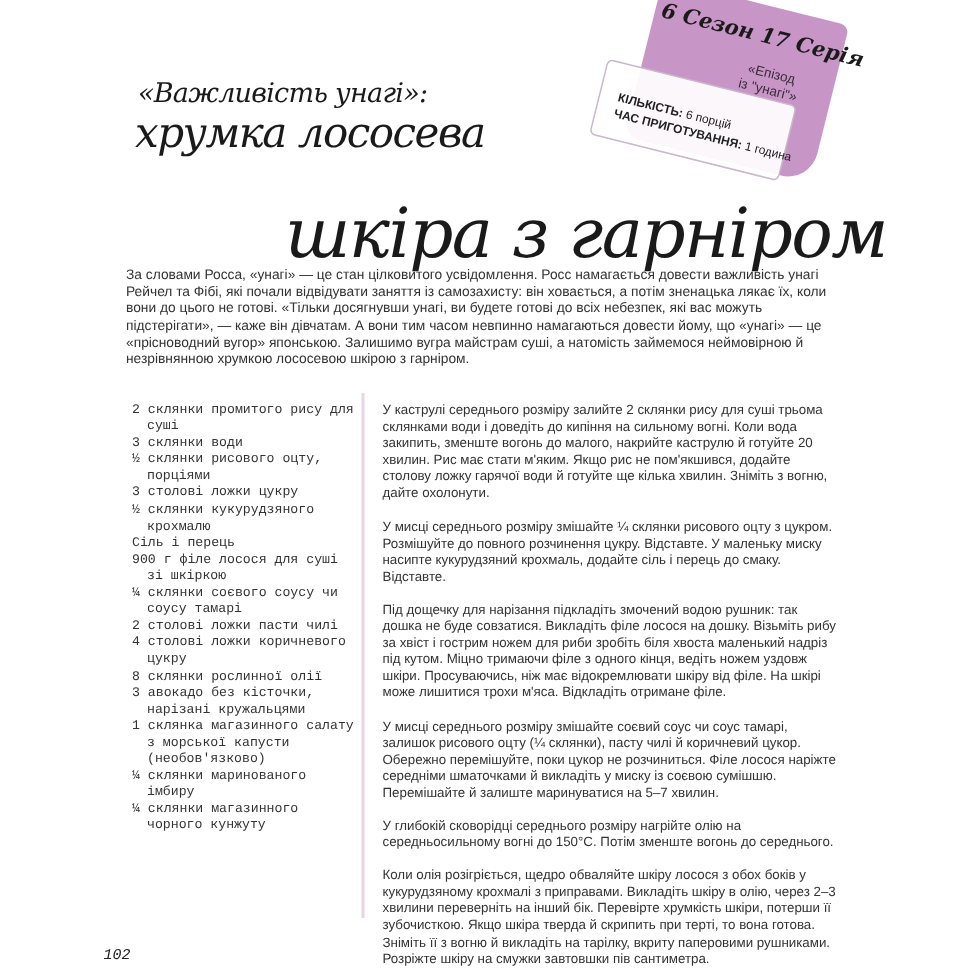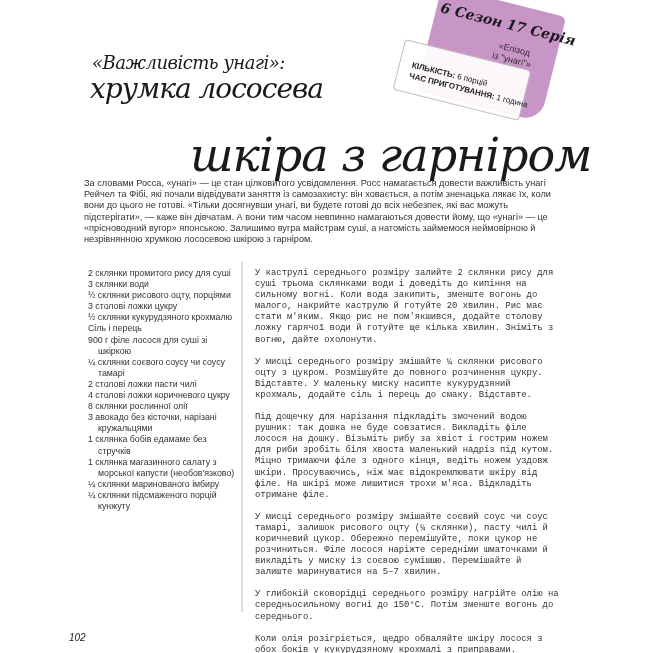--- a/index.html
+++ b/index.html
@@ -41,35 +41,35 @@
       position: absolute; left: 14px; top: 80px; transform: rotate(14deg);
       font-size: 8px; line-height: 11px; white-space: nowrap; color: #222;
     }
     #badge-info b { font-weight: bold; }
     #intro {
       position: absolute; left: 84px; top: 178px; width: 480px;
       font-size: 9.2px; line-height: 11.2px; color: #333;
     }
     #ingredients {
       position: absolute; left: 88px; top: 268px; width: 150px;
-      font-size: 8.8px; line-height: 11.1px; color: #333; list-style: none; margin: 0; padding: 0;
+      font-size: 8.8px; line-height: 11.1px; color: #333; list-style: none; margin: 0; padding: 0; font-family: Liberation Mono, monospace;
     }
     #ingredients li { padding-left: 10px; text-indent: -10px; }
     #divider {
       position: absolute; left: 241px; top: 262px; width: 2px; height: 350px;
       background: #e5d5e5;
     }
     #steps {
       position: absolute; left: 255px; top: 268px; width: 305px;
       font-size: 8.9px; line-height: 11.1px; color: #333;
     }
-    #steps p { margin: 0 0 11px 0; font-family: Liberation Mono, monospace; }
+    #steps p { margin: 0 0 11px 0; }
     #page-num {
       position: absolute; left: 69px; top: 632px; font-size: 10px;
-      font-family: Liberation Sans, sans-serif; font-style: italic; color: #222;
+      font-family: Liberation Mono, monospace; font-style: italic; color: #222;
     }
   </style>
 </head>
 <body>
 
 <div id="subtitle" class="script">«Важливість унагі»:</div>
 <div id="title1" class="script">хрумка лососева</div>
 <div id="title2" class="script">шкіра з гарніром</div>
 
 <div id="badge">
@@ -94,24 +94,23 @@
     <li>½ склянки рисового оцту, порціями</li>
     <li>3 столові ложки цукру</li>
     <li>½ склянки кукурудзяного крохмалю</li>
     <li>Сіль і перець</li>
     <li>900 г філе лосося для суші зі шкіркою</li>
     <li>¼ склянки соєвого соусу чи соусу тамарі</li>
     <li>2 столові ложки пасти чилі</li>
     <li>4 столові ложки коричневого цукру</li>
     <li>8 склянки рослинної олії</li>
     <li>3 авокадо без кісточки, нарізані кружальцями</li>
-    <li>1 склянка бобів едамаме без стручків</li>
     <li>1 склянка магазинного салату з морської капусти (необов'язково)</li>
     <li>¼ склянки маринованого імбиру</li>
-    <li>¼ склянки підсмаженого порцій кунжуту</li>
+    <li>¼ склянки магазинного чорного кунжуту</li>
   </ul>
 
 <div id="divider"></div>
 
 <div id="steps">
     <p>У каструлі середнього розміру залийте 2 склянки рису для суші трьома склянками води і доведіть до кипіння на сильному вогні. Коли вода закипить, зменште вогонь до малого, накрийте каструлю й готуйте 20 хвилин. Рис має стати м'яким. Якщо рис не пом'якшився, додайте столову ложку гарячої води й готуйте ще кілька хвилин. Зніміть з вогню, дайте охолонути.</p>
     <p>У мисці середнього розміру змішайте ¼ склянки рисового оцту з цукром. Розмішуйте до повного розчинення цукру. Відставте. У маленьку миску насипте кукурудзяний крохмаль, додайте сіль і перець до смаку. Відставте.</p>
     <p>Під дощечку для нарізання підкладіть змочений водою рушник: так дошка не буде совзатися. Викладіть філе лосося на дошку. Візьміть рибу за хвіст і гострим ножем для риби зробіть біля хвоста маленький надріз під кутом. Міцно тримаючи філе з одного кінця, ведіть ножем уздовж шкіри. Просуваючись, ніж має відокремлювати шкіру від філе. На шкірі може лишитися трохи м'яса. Відкладіть отримане філе.</p>
     <p>У мисці середнього розміру змішайте соєвий соус чи соус тамарі, залишок рисового оцту (¼ склянки), пасту чилі й коричневий цукор. Обережно перемішуйте, поки цукор не розчиниться. Філе лосося наріжте середніми шматочками й викладіть у миску із соєвою сумішшю. Перемішайте й залиште маринуватися на 5–7 хвилин.</p>
     <p>У глибокій сковорідці середнього розміру нагрійте олію на середньосильному вогні до 150°C. Потім зменште вогонь до середнього.</p>

